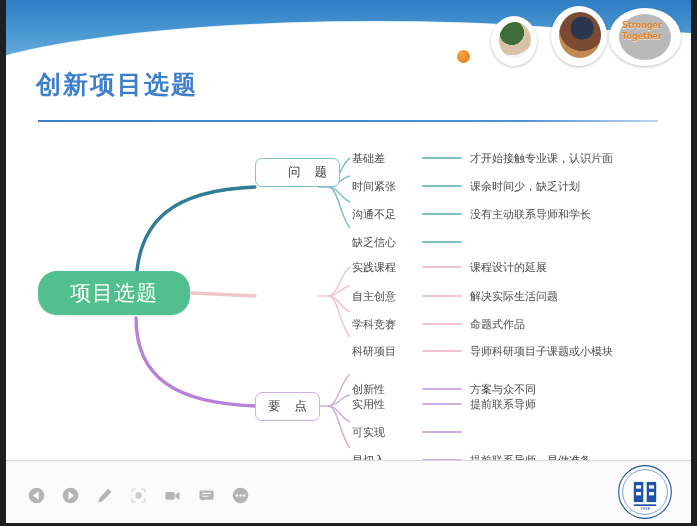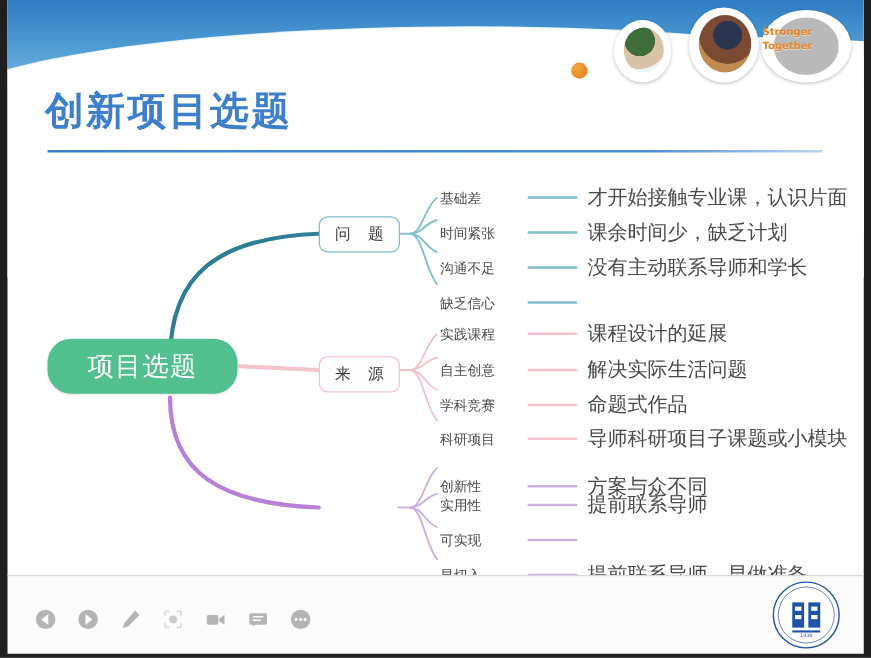--- a/index.html
+++ b/index.html
@@ -31,54 +31,54 @@
   .bub.b3{left:186px;top:6px;width:72px;height:58px;}
   .link{position:absolute;background:#fff;height:13px;border-radius:7px;}
   .link.l1{left:104px;top:36px;width:36px;}
   .link.l2{left:174px;top:28px;width:26px;}
   .ph{position:absolute;border-radius:50%;overflow:hidden;}
   .ph.p1{left:76px;top:20px;width:32px;height:36px;
         background:radial-gradient(circle at 40% 30%,#3f6d3a 0 38%,#d9c3a8 39% 70%,#eef3f7 71%);}
   .ph.p2{left:136px;top:10px;width:42px;height:46px;
         background:radial-gradient(circle at 55% 35%,#2a3550 0 30%,#7a4a32 31% 60%,#c08a52 61%);}
   .ph.p3{left:196px;top:12px;width:52px;height:46px;background:#b9b9b9;}
-  .stxt{position:absolute;left:180px;top:18px;width:54px;text-align:center;
+  .stxt{position:absolute;left:192px;top:18px;width:54px;text-align:center;
         font-size:8px;font-weight:bold;color:#e98324;line-height:11px;
         text-shadow:0 1px 0 rgba(255,255,255,.6);}
   .odot{position:absolute;left:34px;top:48px;width:13px;height:13px;border-radius:50%;
         background:radial-gradient(circle at 35% 30%,#f6a93c,#e8751a);}
 
   
-  .title{position:absolute;left:30px;top:68px;font-size:31px;font-weight:bold;
+  .title{position:absolute;left:30px;top:68px;font-size:25px;font-weight:bold;
          color:#3e7fcb;letter-spacing:2px;
          text-shadow:1px 1px 0 rgba(255,255,255,.8);}
   .trule{position:absolute;left:32px;top:120px;width:620px;height:2px;
          background:linear-gradient(90deg,#3e7fcb 0%,#4f8fd6 78%,#bcd6ef 100%);}
 
   
   .map{position:absolute;left:0;top:128px;width:685px;height:330px;}
   .map svg{position:absolute;left:0;top:0;}
 
   .core{position:absolute;left:32px;top:143px;width:152px;height:44px;
         background:#52bf8e;border-radius:19px;display:flex;align-items:center;
         justify-content:center;color:#fff;font-size:21px;letter-spacing:1px;
         box-shadow:0 1px 2px rgba(0,0,0,.12);}
 
   .bnode{position:absolute;width:63px;height:27px;background:#fdfdfd;
          border:1.3px solid #ccc;border-radius:7px;display:flex;
          align-items:center;justify-content:center;font-size:12.5px;
          color:#3a3a3a;letter-spacing:5px;text-indent:5px;}
-  .bnode.n1{left:249px;top:45px;border-color:#7fc0cc;}
+  .bnode.n1{left:249px;top:30px;border-color:#7fc0cc;padding-left:20px;}
   .bnode.n2{left:249px;top:157px;border-color:#f2c3cc;}
   .bnode.n3{left:249px;top:264px;border-color:#cdb0e2;}
 
   .leaf{position:absolute;display:flex;align-items:center;height:16px;}
   .lkey{width:62px;font-size:11px;color:#4a4a4a;white-space:nowrap;}
   .ldash{width:40px;height:1.6px;margin:0 8px;border-radius:1px;}
-  .lval{font-size:16px;color:#4a4a4a;white-space:nowrap;}
+  .lval{font-size:11px;color:#4a4a4a;white-space:nowrap;}
 
   
   .botbar{position:absolute;left:6px;top:460px;width:685px;height:62px;
           background:#fbfbfb;border-top:1px solid #d9d9d9;}
   .tools{position:absolute;left:22px;top:26px;display:flex;gap:17px;align-items:center;}
   .ti{width:17px;height:17px;opacity:.62;}
   .logo{position:absolute;right:18px;top:3px;width:56px;height:56px;}
 </style>
 </head>
 <body>
@@ -132,21 +132,21 @@
         <path d="M312,278 L322,278" stroke="#cdb0e2" stroke-width="1.5" fill="none"></path>
         <path d="M322,278 C332,278 334,254 344,246" stroke="#cdb0e2" stroke-width="1.5" fill="none"></path>
         <path d="M322,278 C332,278 334,269 344,267" stroke="#cdb0e2" stroke-width="1.5" fill="none"></path>
         <path d="M322,278 C332,278 334,290 344,294" stroke="#cdb0e2" stroke-width="1.5" fill="none"></path>
         <path d="M322,278 C332,278 334,308 344,320" stroke="#cdb0e2" stroke-width="1.5" fill="none"></path>
       </svg>
 
       <div class="core">项目选题</div>
 
       <div class="bnode n1">问 题</div>
-      <div class="bnode n2">来 源</div>
+      <div class="bnode n3">要 点</div>
 
       <div class="leaf" style="left:346px;top:22px">
         <span class="lkey">基础差</span>
         <span class="ldash" style="background:#7fc0cc"></span>
         <span class="lval">才开始接触专业课，认识片面</span>
       </div>
       <div class="leaf" style="left:346px;top:50px">
         <span class="lkey">时间紧张</span>
         <span class="ldash" style="background:#7fc0cc"></span>
         <span class="lval">课余时间少，缺乏计划</span>

